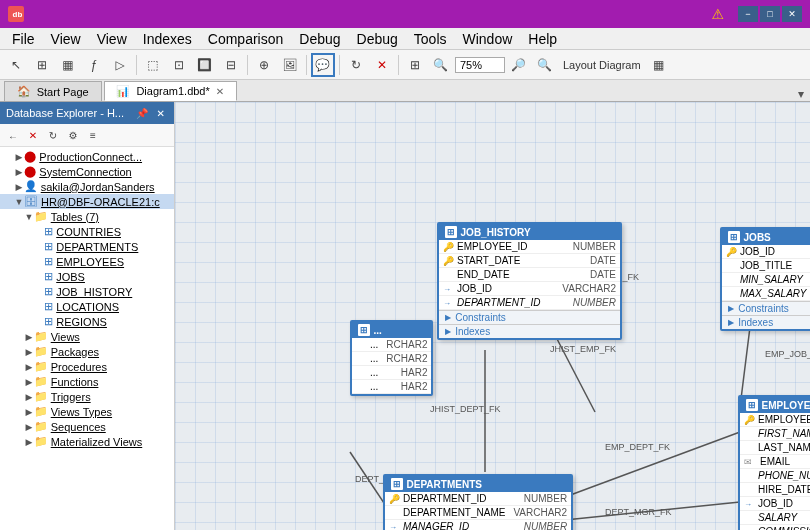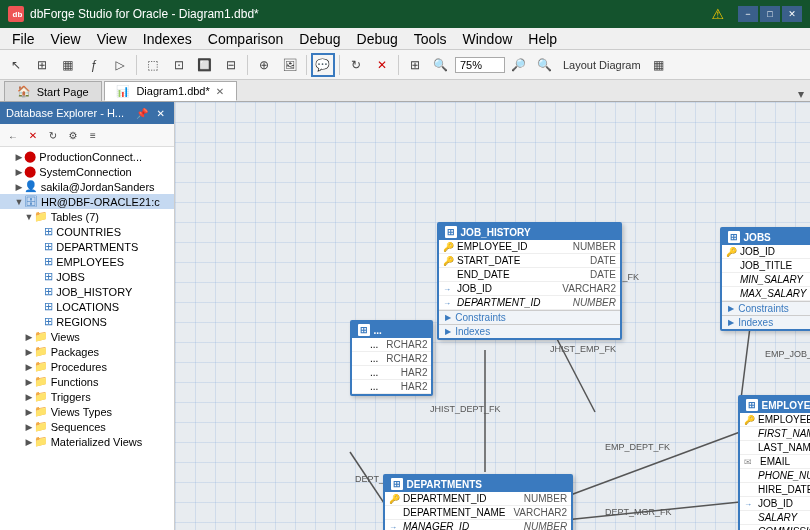--- a/index.html
+++ b/index.html
@@ -1,19 +1,19 @@
 <!DOCTYPE html>
 <html><head>
   <meta charset="utf-8">
   <style>
     * { box-sizing: border-box; margin: 0; padding: 0; }
     body { font-family: 'Segoe UI', Tahoma, Arial, sans-serif; font-size: 11px; background: #f0f0f0; overflow: hidden; width: 810px; height: 530px; }
 
     
-    #titlebar { background: #14532d; color: white; height: 28px; display: flex; align-items: center; padding: 0 8px; gap: 6px; }
+    #titlebar { background: #a21caf; color: white; height: 28px; display: flex; align-items: center; padding: 0 8px; gap: 6px; }
     #titlebar .app-icon { width: 16px; height: 16px; background: #e55; border-radius: 2px; display: flex; align-items: center; justify-content: center; color: white; font-size: 9px; font-weight: bold; }
     #titlebar .title-text { font-size: 12px; flex: 1; }
     #titlebar .win-btns { display: flex; gap: 2px; }
     #titlebar .win-btn { width: 20px; height: 16px; background: #3a5f8a; border: none; color: white; font-size: 9px; cursor: pointer; display: flex; align-items: center; justify-content: center; }
 
     
     #menubar { background: #f0f0f0; border-bottom: 1px solid #ccc; height: 22px; display: flex; align-items: center; padding: 0 4px; }
     #menubar .menu-item { padding: 2px 8px; cursor: pointer; font-size: 14px; color: #000; }
 
     
@@ -35,21 +35,21 @@
     
     #sidebar { width: 175px; min-width: 175px; background: white; border-right: 1px solid #ccc; display: flex; flex-direction: column; overflow: hidden; }
     #sidebar-header { background: #3a6fa8; color: white; padding: 3px 6px; font-size: 11px; display: flex; align-items: center; justify-content: space-between; height: 22px; }
     #sidebar-header .sb-btns { display: flex; gap: 2px; }
     #sidebar-header .sb-btn { color: white; font-size: 10px; cursor: pointer; padding: 1px 3px; }
     #sidebar-tree { flex: 1; overflow-y: auto; padding: 2px 0; }
     .tree-node { display: flex; align-items: center; padding: 1px 4px; cursor: pointer; white-space: nowrap; }
     .tree-node.selected { background: #c5d9f1; }
     .tree-indent { display: inline-block; }
     .tree-arrow { width: 10px; display: inline-flex; justify-content: center; color: #555; font-size: 9px; }
-    .tree-label { font-size: 11px; color: #000; }
+    .tree-label { font-size: 11px; color: #000; text-decoration: underline; }
 
     
     #canvas { flex: 1; background: #e8ecf0; background-image: 
       linear-gradient(rgba(150,180,220,0.3) 1px, transparent 1px),
       linear-gradient(90deg, rgba(150,180,220,0.3) 1px, transparent 1px);
     background-size: 20px 20px;
     overflow: hidden; position: relative; }
 
     
     .er-table { position: absolute; background: white; border: 2px solid #3a7abf; border-radius: 2px; font-size: 10px; min-width: 160px; box-shadow: 2px 2px 4px rgba(0,0,0,0.2); }
@@ -74,21 +74,20 @@
 </head>
 <body>
 
 <div id="titlebar">
   <div class="app-icon">
     <svg width="14" height="14" viewBox="0 0 14 14">
         <circle cx="7" cy="7" r="6" fill="#e55"></circle>
         <text x="3.5" y="10" font-size="8" fill="white">db</text>
       </svg>
   </div>
-  <span class="title-text">dbForge Studio for Oracle - Diagram1.dbd*</span>
   <span class="warn-icon">⚠</span>
   <div class="win-btns">
     <button class="win-btn">−</button>
     <button class="win-btn">□</button>
     <button class="win-btn close">✕</button>
   </div>
 </div>
 
 <div id="menubar">
   <span class="menu-item">File</span>

